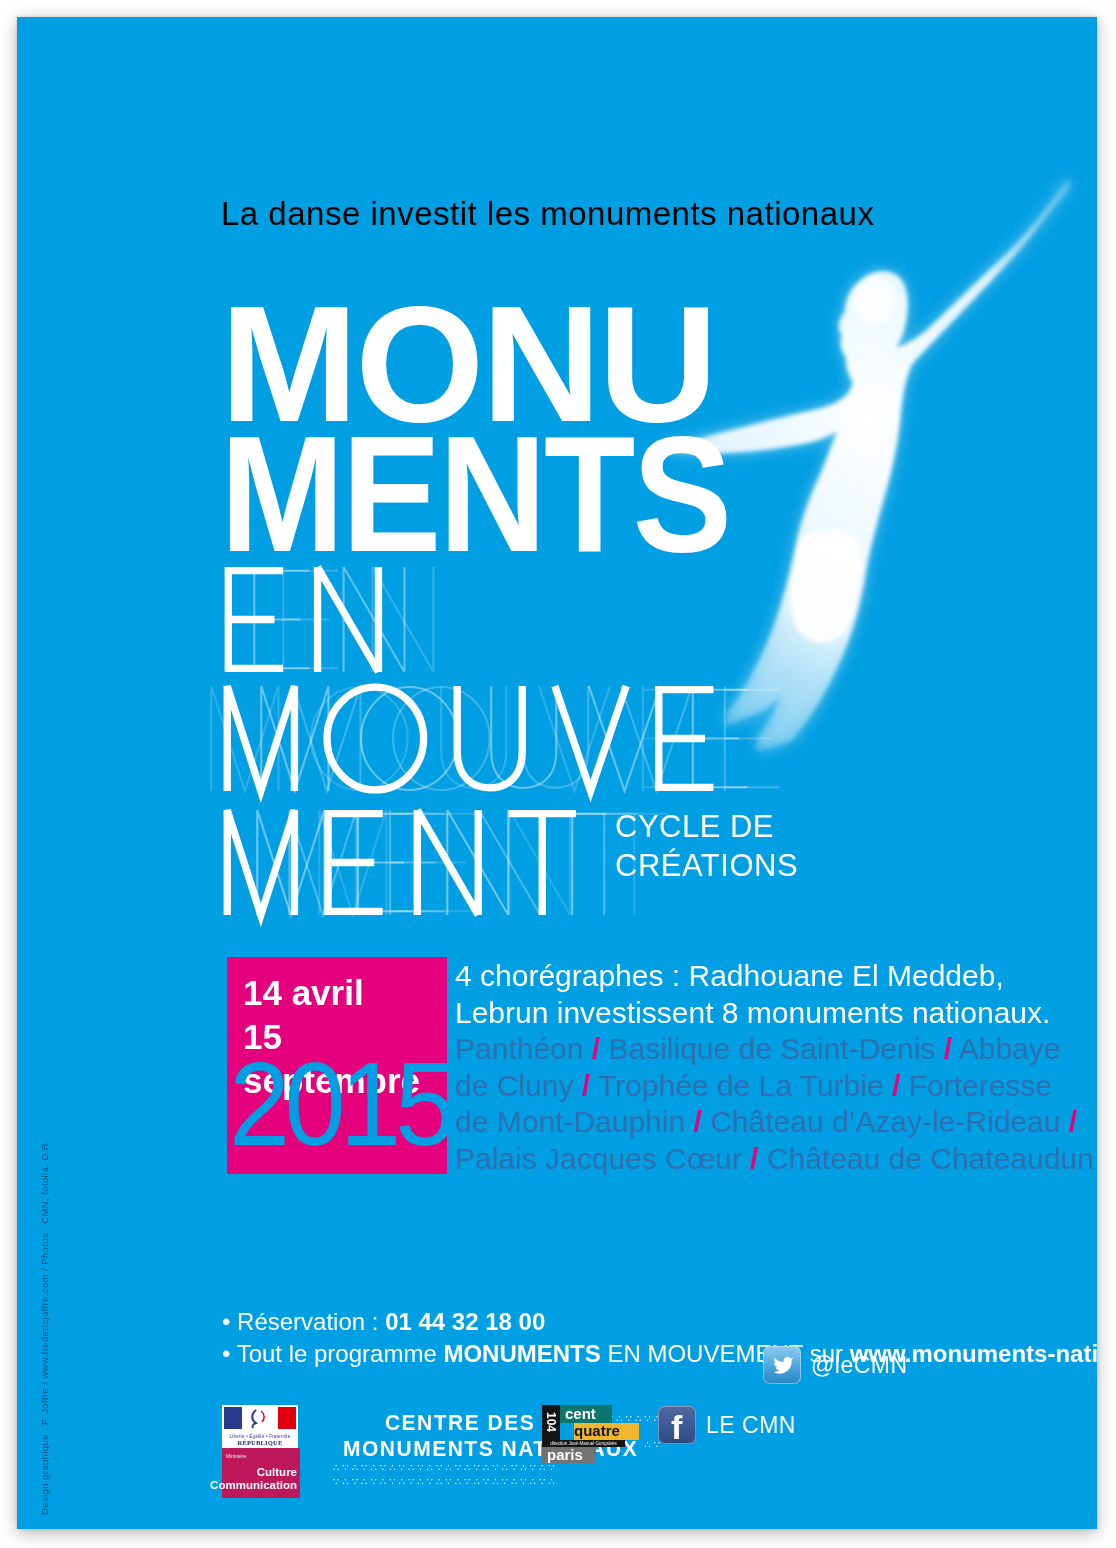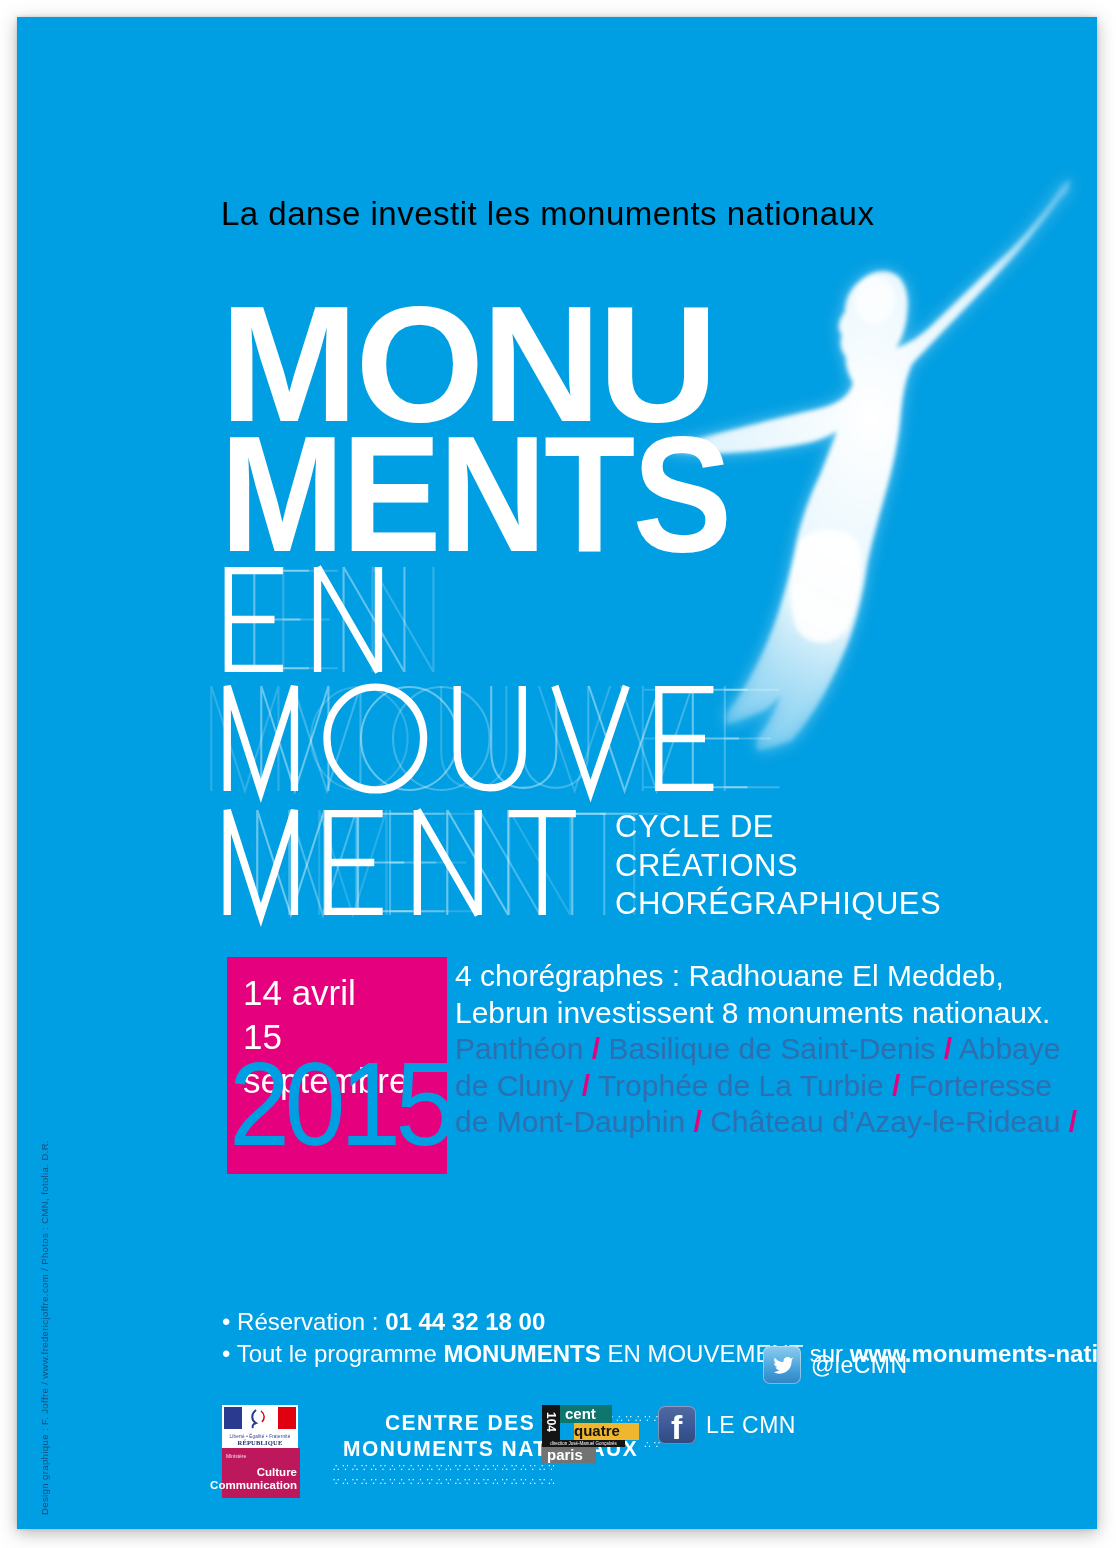--- a/index.html
+++ b/index.html
@@ -17,21 +17,21 @@
   #title-monu{top:264px;}
   #title-ments{top:394px;transform:scaleX(.9);transform-origin:left top;}
 
   .thinrows{left:183px;top:533px;}
   .dancer{left:620px;top:150px;}
 
   .subtitle{left:598px;top:791px;color:#fff;font-size:31px;line-height:38.5px;
             letter-spacing:.5px;font-weight:400;}
 
   .dateblock{left:210px;top:940px;width:220px;height:217px;background:#e5007d;overflow:hidden;}
-  .dateline{margin:0 0 0 16px;color:#fff;font-size:35px;font-weight:400;line-height:44px;}
+  .dateline{margin:0 0 0 16px;color:#fff;font-size:35px;font-weight:700;line-height:44px;}
   .dateline.first{padding-top:14px;}
   .year{position:absolute;left:2px;top:88px;font-size:118px;line-height:1;font-weight:400;
         letter-spacing:-6px;color:#009ee2;transform:scaleX(.93);transform-origin:left top;white-space:nowrap;}
 
   .introblock{left:438px;top:941px;width:510px;font-size:30px;line-height:36.6px;}
   .iline{color:#ffffff;white-space:nowrap;}
   .mline{color:#2d6fb0;white-space:nowrap;}
   .slash{color:#e5007d;font-weight:700;}
 
   .infoblock{left:205px;top:1292px;color:#fff;font-size:24px;line-height:25px;}
@@ -224,35 +224,35 @@
             <use href="#L_E" xlink:href="#L_E" transform="translate(95,0)"></use>
             <use href="#L_N" xlink:href="#L_N" transform="translate(180,0)"></use>
             <use href="#L_T" xlink:href="#L_T" transform="translate(271,0)"></use>
           </g>
         </g>
     </svg>
 
     <div class="abs subtitle">
       <div>CYCLE DE</div>
       <div>CRÉATIONS</div>
-      <div>CHORÉGRAPHIQUES</div>
     </div>
 
     <div class="abs dateblock">
       <div class="dateline first">14 avril</div>
       <div class="dateline">15 septembre</div>
       <div class="year">2015</div>
     </div>
 
     <div class="abs introblock" id="introblock">
         <div class="iline">4 chorégraphes : Radhouane El Meddeb,</div>
         <div class="iline">Lebrun investissent 8 monuments nationaux.</div>
         <div class="mline"><span>Panthéon </span><span class="slash">/</span><span> Basilique de Saint-Denis </span><span class="slash">/</span><span> Abbaye</span></div>
         <div class="mline"><span>de Cluny </span><span class="slash">/</span><span> Trophée de La Turbie </span><span class="slash">/</span><span> Forteresse</span></div>
         <div class="mline"><span>de Mont-Dauphin </span><span class="slash">/</span><span> Château d’Azay-le-Rideau </span><span class="slash">/</span><span></span></div>
+        <div class="mline"><span>Palais Jacques Cœur </span><span class="slash">/</span><span> Château de Chateaudun </span><span></span></div>
       </div>
 
     <div class="abs infoblock">
       <div class="infoline" id="info-line1"><span>• Réservation : </span><span class="b">01 44 32 18 00</span></div>
       <div class="infoline" id="info-line2"><span>• Tout le programme </span><span class="b">MONUMENTS</span><span> EN MOUVEMENT </span><span>sur </span><span class="b">www.monuments-nationaux.fr</span></div>
     </div>
 
     <div class="abs credit">Design graphique : F. Joffre / www.fredericjoffre.com / Photos : CMN, fotolia. D.R.</div>
 
     <div class="abs ministry">

